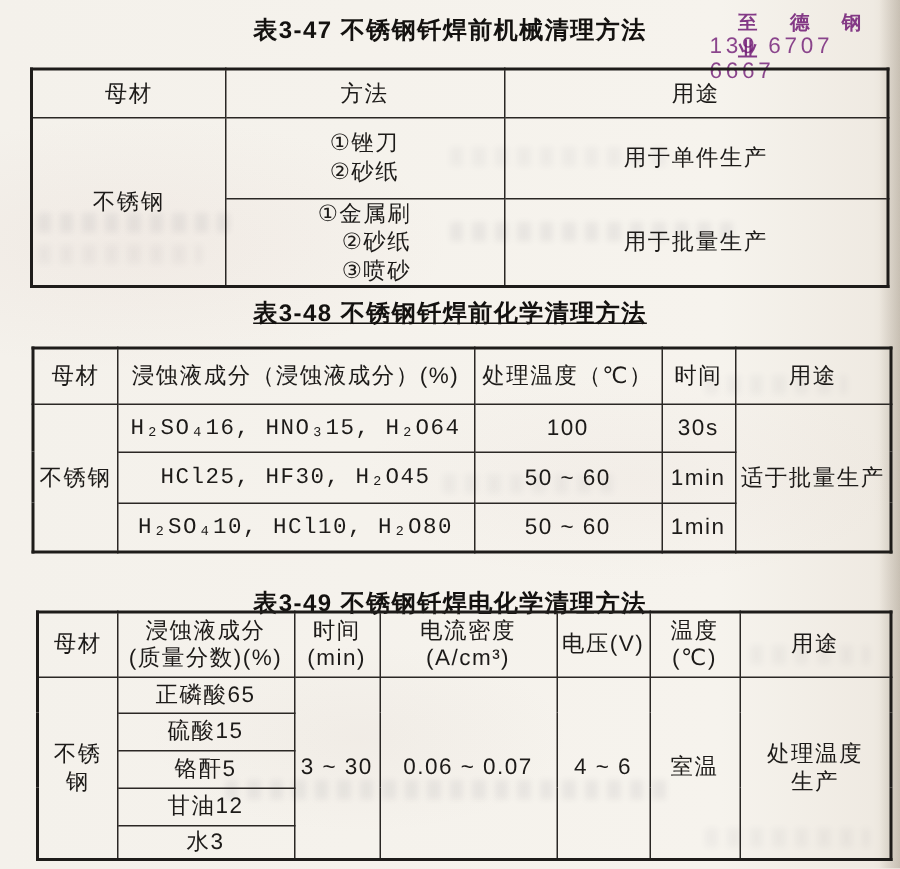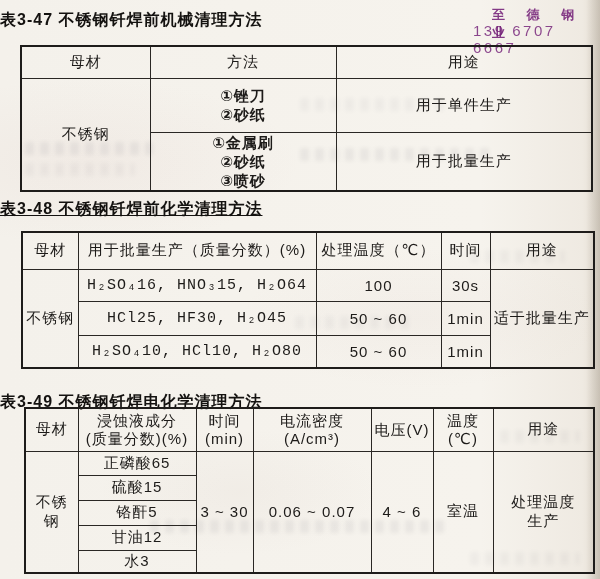--- a/index.html
+++ b/index.html
@@ -8,38 +8,38 @@
     font-family:"Liberation Sans","DejaVu Sans",sans-serif;
     color:#1d1b19;
     background:
       radial-gradient(ellipse 300px 120px at 15% 28%, rgba(205,170,165,0.10), transparent 70%),
       radial-gradient(ellipse 260px 100px at 70% 55%, rgba(200,175,170,0.08), transparent 70%),
       radial-gradient(ellipse 200px 90px at 40% 85%, rgba(190,170,160,0.08), transparent 70%),
       linear-gradient(to right, #f4f1eb 0%, #f6f3ed 80%, #efeae2 97%, #e4ddd2 100%),
       #f4f1eb;
   }
   .title{
-    position:absolute;left:0;width:600px;
+    position:absolute;left:0;width:600px;text-align:center;
     font-size:16px;font-weight:700;letter-spacing:1px;color:#141210;
   }
   table.doc{
     position:absolute;border-collapse:collapse;table-layout:fixed;
     background:transparent;
   }
   table.doc th, table.doc td{
     border:1.5px solid #2a2724;
     padding:0 2px;
     font-size:15px;font-weight:400;
     text-align:center;vertical-align:middle;
     color:#1d1b19;letter-spacing:1px;
     overflow:hidden;
   }
   table.doc{border:2px solid #1e1c1a;}
   .pre{white-space:pre-line;}
-  .list-left{display:inline-block;text-align:center;white-space:pre-line;line-height:19px;font-weight:bold;}
+  .list-left{display:inline-block;text-align:right;white-space:pre-line;line-height:19px;}
   .chem{font-size:14px;letter-spacing:0.3px;font-family:Liberation Mono, monospace;}
   .small{font-size:14px;letter-spacing:0.5px;}
   .hdr2{font-size:14px;letter-spacing:0.5px;line-height:18px;}
   
   .wm{position:absolute;color:#701a75;pointer-events:none;}
   .wm-name{top:6px;left:492px;font-size:13px;font-weight:700;letter-spacing:9px;opacity:0.85;}
   .wm-phone{top:22px;left:473px;font-size:15px;letter-spacing:2.5px;opacity:0.8;}
   
   .bleed{
     position:absolute;height:13px;pointer-events:none;
@@ -107,21 +107,21 @@
   <colgroup>
       <col style="width:56px">
       <col style="width:238px">
       <col style="width:125px">
       <col style="width:49px">
       <col style="width:104px">
     </colgroup>
   <tbody>
       <tr style="height:37px;">
     <th>母材</th>
-    <th>用于批量生产（质量分数）(%)</th>
+    <th>浸蚀液成分（浸蚀液成分）(%)</th>
     <th>处理温度（℃）</th>
     <th>时间</th>
     <th>用途</th>
   </tr>
   <tr style="height:32px;">
     <td rowspan="3">不锈钢</td>
     <td class="chem">H₂SO₄16, HNO₃15, H₂O64</td>
     <td>100</td>
     <td class="small">30s</td>
     <td rowspan="3">适于批量生产</td>

